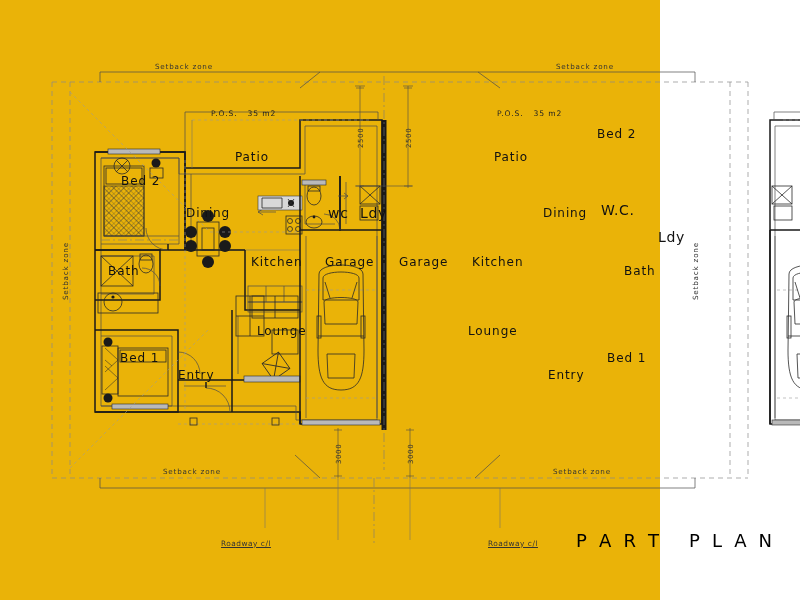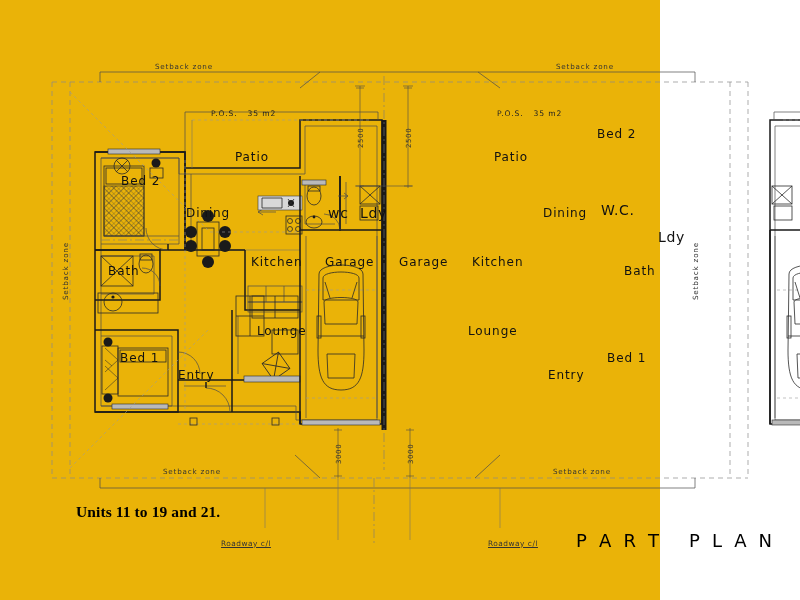--- a/index.html
+++ b/index.html
@@ -544,17 +544,16 @@
   <div class="txt room-label" style="left:399px; top:256px;">Garage</div>
 
   <div class="txt dim-label" style="left:358px; top:148px;">2500</div>
   <div class="txt dim-label" style="left:406px; top:148px;">2500</div>
   <div class="txt dim-label" style="left:336px; top:464px;">3000</div>
   <div class="txt dim-label" style="left:408px; top:464px;">3000</div>
 
   <div class="txt roadway" style="left:221px; top:540px;">Roadway c/l</div>
   <div class="txt roadway" style="left:488px; top:540px;">Roadway c/l</div>
 
-  <div class="txt units-title" style="left:76px; top:504px;">Units 11 to 19 and 21.</div>
 
   <div class="txt plan-title" style="left:576px; top:532px;">P A R T   P L A N    B   U N I T</div>
 
 </div>
 
 </body></html>

